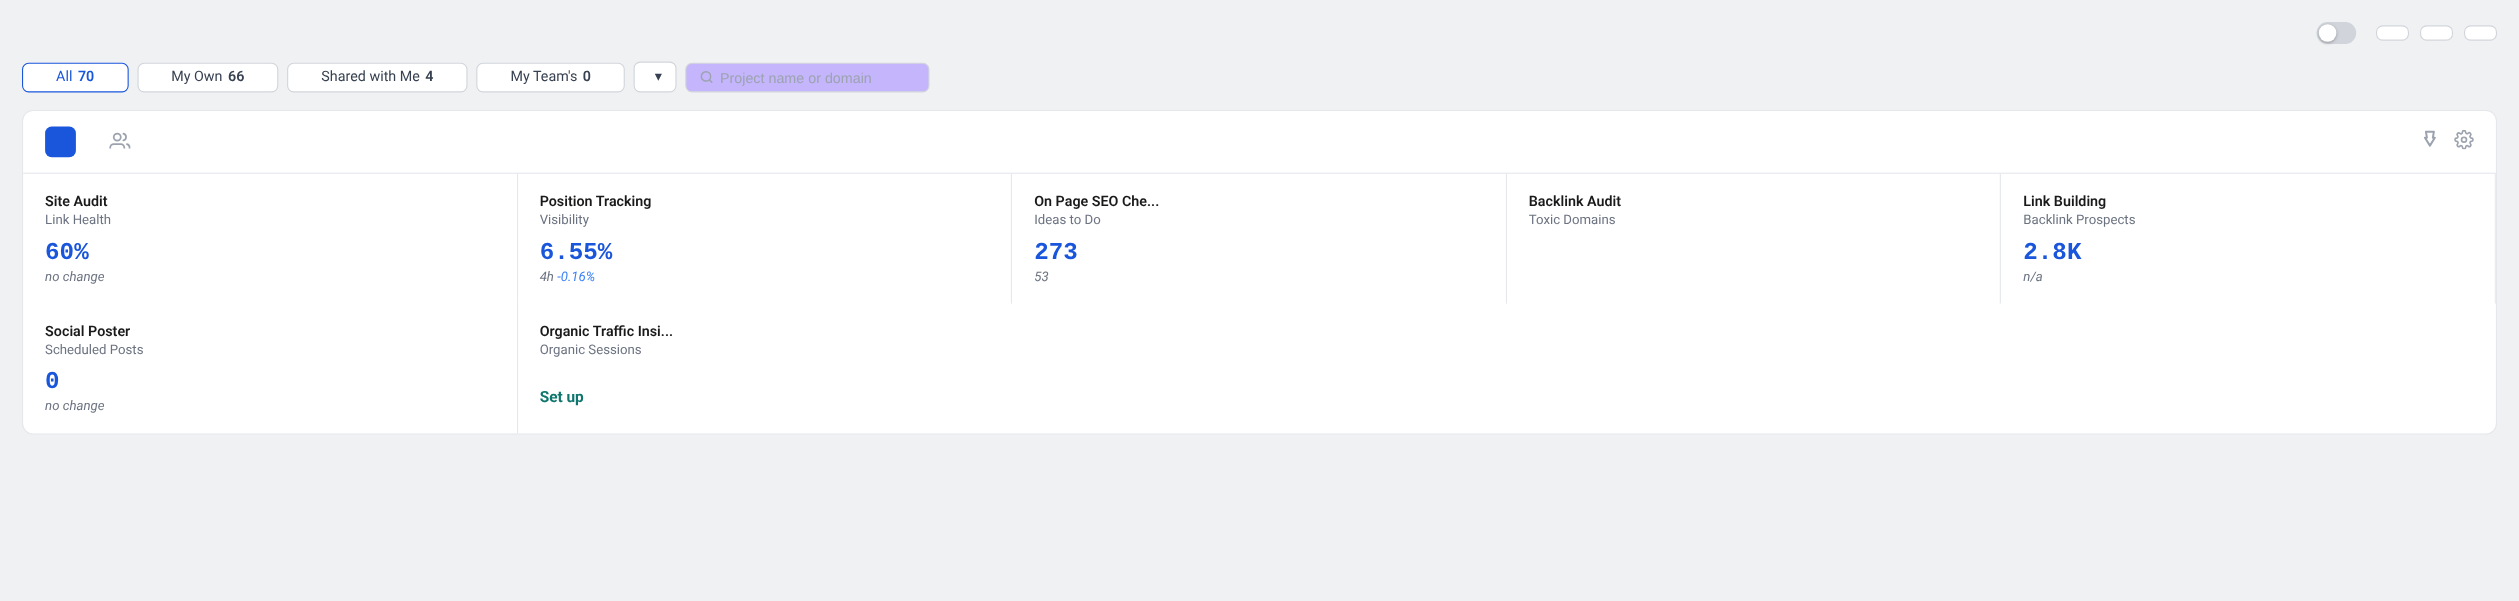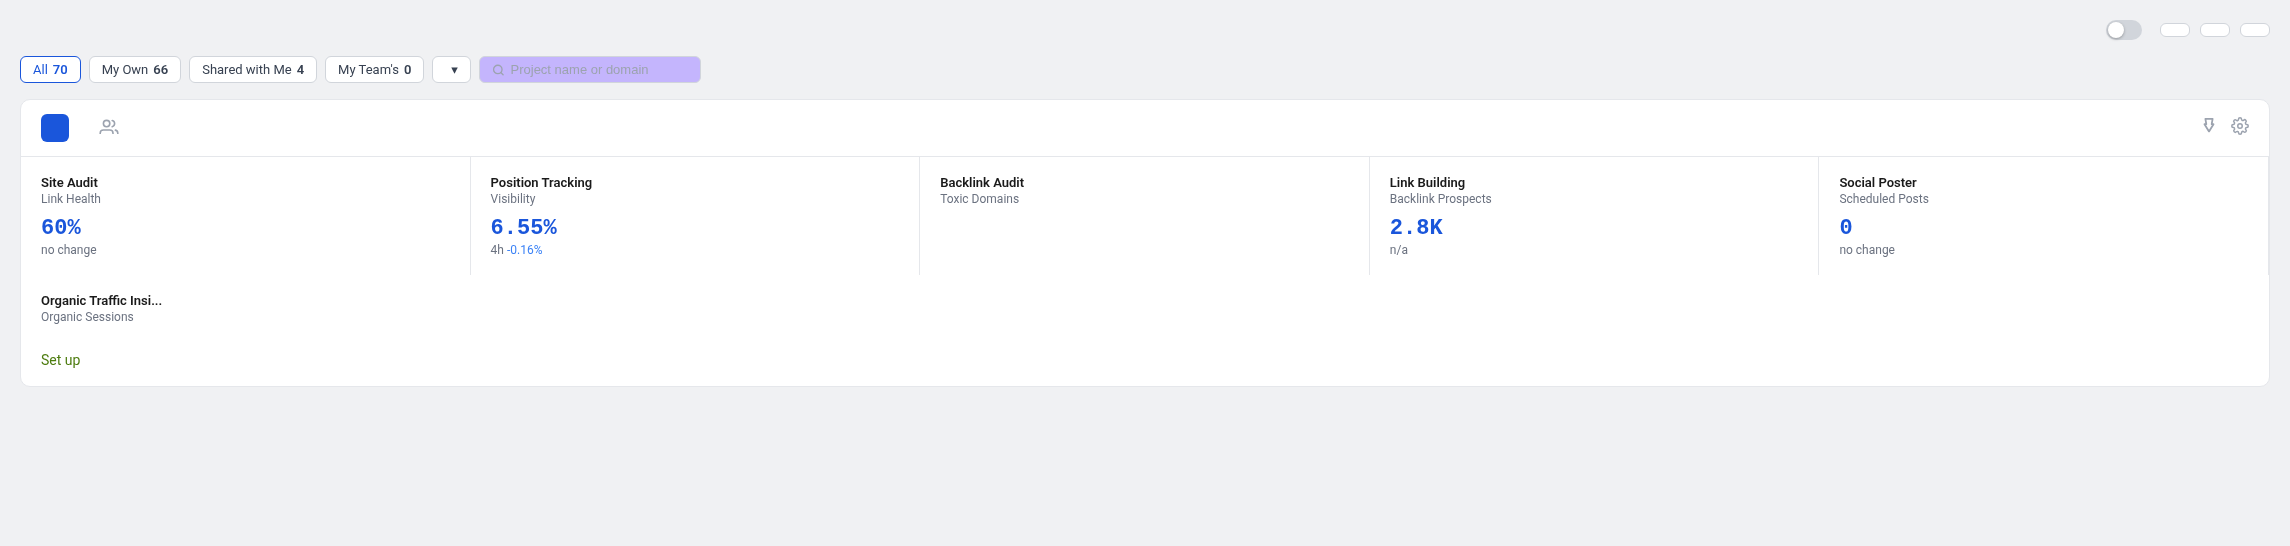--- a/index.html
+++ b/index.html
@@ -80,21 +80,21 @@
       align-items: center;
       gap: 4px;
     }
     .filters-bar {
       display: flex;
       align-items: center;
       gap: 8px;
       margin-bottom: 16px;
     }
     .filter-tab {
-      padding: 5px 12px;
+      padding: 5px 30px;
       border-radius: 6px;
       border: 1.5px solid #d1d5db;
       background: white;
       font-size: 13px;
       color: #374151;
       cursor: pointer;
       display: flex;
       align-items: center;
       gap: 5px;
     }
@@ -223,29 +223,30 @@
     .metric-value {
       font-size: 22px;
       font-weight: 700;
       color: #1a56db;
       margin-bottom: 2px;
       font-family: Liberation Mono, monospace;
     }
     .metric-change {
       font-size: 12px;
       color: #6b7280;
+      font-style: italic;
     }
     .metric-change .negative {
       color: #3b82f6;
       text-align: center;
     }
     .metric-setup {
       font-size: 14px;
-      color: #4d7c0f;
-      font-weight: 400;
+      color: #0f766e;
+      font-weight: 700;
       cursor: pointer;
       margin-top: 28px;
     }
   </style>
 </head>
 <body>
 
 <div class="top-bar">
   <div class="top-bar-left">
     <span class="page-title"></span>
@@ -329,20 +330,26 @@
         <div class="metric-value">60%</div>
         <div class="metric-change">no change</div>
       </div>
       <div class="metric-cell">
         <div class="metric-tool">Position Tracking</div>
         <div class="metric-subtitle">Visibility</div>
         <div class="metric-value">6.55%</div>
         <div class="metric-change">4h <span class="negative">-0.16%</span></div>
       </div>
       <div class="metric-cell">
+        <div class="metric-tool">On Page SEO Che...</div>
+        <div class="metric-subtitle">Ideas to Do</div>
+        <div class="metric-value">273</div>
+        <div class="metric-change">53</div>
+      </div>
+      <div class="metric-cell">
         <div class="metric-tool">Backlink Audit</div>
         <div class="metric-subtitle">Toxic Domains</div>
 
       </div>
       <div class="metric-cell">
         <div class="metric-tool">Link Building</div>
         <div class="metric-subtitle">Backlink Prospects</div>
         <div class="metric-value">2.8K</div>
         <div class="metric-change">n/a</div>
       </div>

